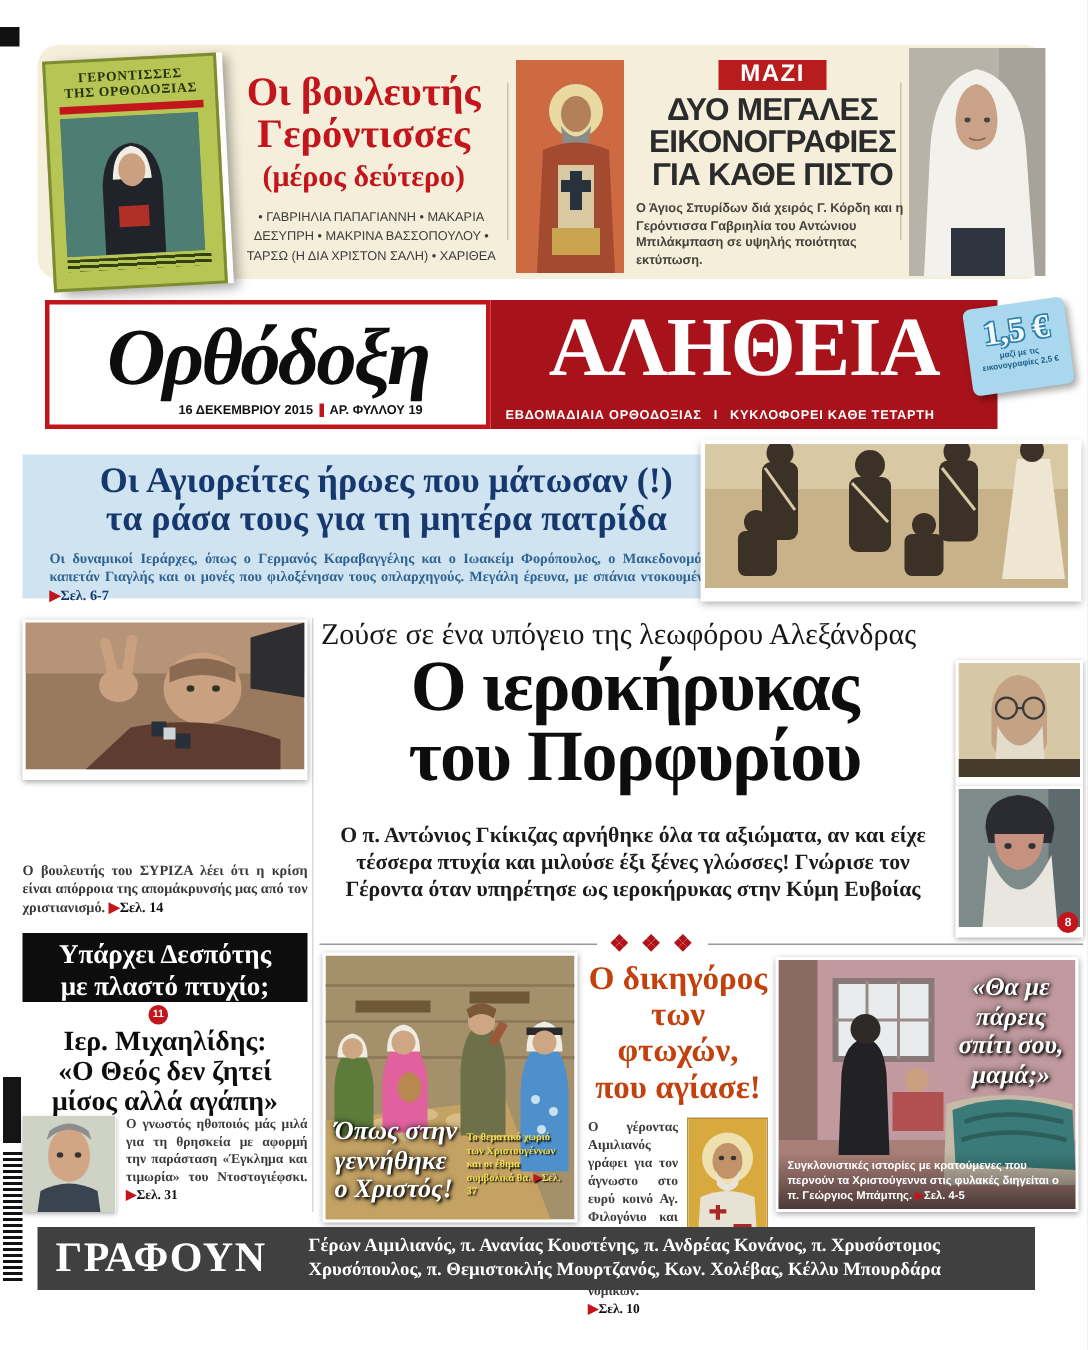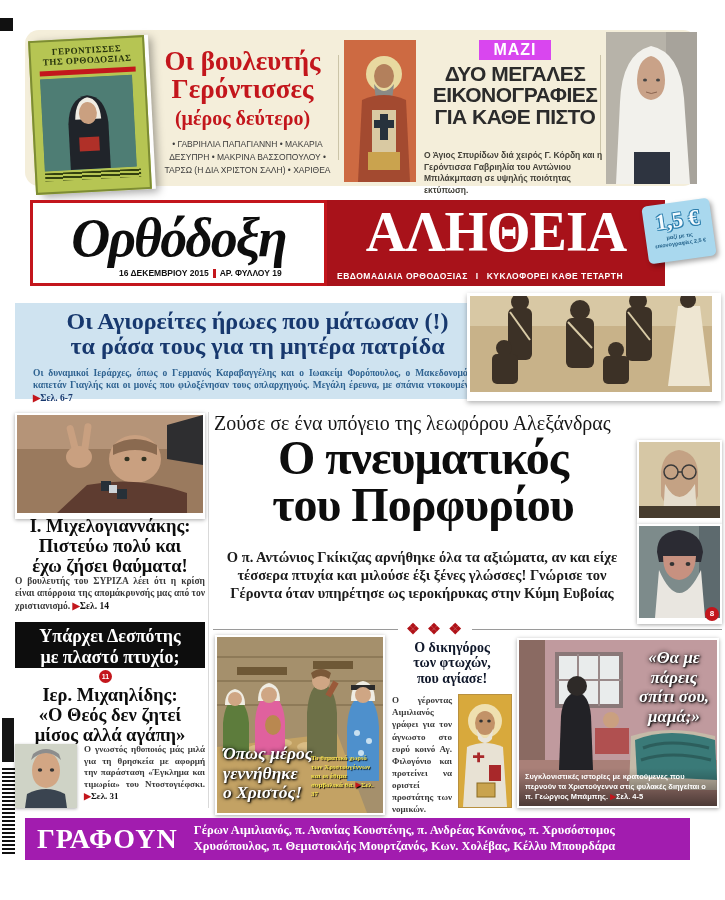--- a/index.html
+++ b/index.html
@@ -18,25 +18,25 @@
   .promo{left:25px;top:30px;width:672px;height:156px;background:#f4eeda;border-radius:14px;}
   .promo-div{width:1px;background:#cbc4a8;}
   .book{left:32px;top:38px;width:112px;height:150px;background:#b6c553;border:2px solid #7d8c33;
         transform:rotate(-3deg);box-shadow:4px 0 0 #fdfdfd,7px 3px 8px rgba(0,0,0,.35);}
   .book-title{margin-top:6px;text-align:center;font-weight:bold;font-size:9px;line-height:1.1;
               color:#26320c;letter-spacing:.5px;}
   .book-rule{height:5px;margin:3px 8px;background:#c3161c;}
   .promo-title{color:#c3161c;font-weight:bold;font-size:27px;line-height:1.02;text-align:center;}
   .promo-sub{color:#c3161c;font-weight:bold;font-size:20px;text-align:center;margin-top:4px;}
   .promo-names{color:#3c3c3c;font-weight:normal;font-size:8.5px;line-height:1.5;text-align:center;margin-top:8px;margin-left:10px;}
-  .mazi{display:inline-block;background:#d946ef;color:#fff;font-weight:bold;font-size:16px;
+  .mazi{display:inline-block;background:#b91c1c;color:#fff;font-weight:bold;font-size:16px;
         padding:1px 14px;letter-spacing:1px;}
   .offer-title{color:#2b2b2b;font-weight:bold;font-size:21px;line-height:1.02;text-align:center;
                letter-spacing:-.5px;margin-top:3px;}
-  .offer-cap{color:#44423a;font-weight:bold;font-size:8.5px;line-height:1.35;text-align:left;margin-top:23px;}
+  .offer-cap{color:#44423a;font-weight:bold;font-size:8.5px;line-height:1.35;text-align:left;margin-top:6px;}
 
   
   .mast-white{left:30px;top:200px;width:297px;height:86px;background:#fff;border:3px solid #c3161c;box-sizing:border-box;}
   .script-title{font-style:italic;font-weight:bold;font-size:54px;line-height:70px;text-align:center;
                 color:#0d0d0d;letter-spacing:-2px;}
   .dateline{position:absolute;left:86px;bottom:5px;font-size:8.5px;font-weight:bold;color:#111;
             display:flex;align-items:center;gap:4px;}
   .red-sep{width:3px;height:9px;background:#c3161c;}
   .mast-red{left:327px;top:200px;width:338px;height:86px;background:#a8121a;}
   .caps-title{color:#fff;font-weight:bold;font-size:56px;line-height:64px;text-align:center;letter-spacing:-1px;}
@@ -82,32 +82,32 @@
                 color:#fff;font-size:7px;font-weight:bold;text-align:center;line-height:13px;
                 font-family:"Liberation Sans",sans-serif;}
   .pref{font-weight:bold;color:#111;white-space:nowrap;}
   .arrow{color:#c3161c;}
 
   
   .nat-overlay{position:absolute;left:6px;bottom:10px;color:#fff;font-weight:bold;font-style:italic;
                font-size:17.5px;line-height:1.12;text-shadow:1px 1px 2px #000,0 0 4px #000;}
   .nat-cap{position:absolute;right:4px;bottom:14px;width:68px;color:#f2e04e;font-weight:bold;
            font-size:7px;line-height:1.3;text-shadow:1px 1px 1px #000;}
-  .law-hl{font-weight:bold;font-size:14px;line-height:1.1;text-align:center;color:#0f172a;}
+  .law-hl{font-weight:bold;font-size:22px;line-height:1.1;text-align:center;color:#c2410c;}
   .law-body{font-weight:bold;font-size:9px;line-height:1.35;color:#3a3a3a;text-align:justify;}
   .prison-overlay{position:absolute;right:8px;top:8px;color:#fff;font-weight:bold;font-style:italic;
                   font-size:17px;line-height:1.15;text-align:center;text-shadow:1px 1px 2px #000,0 0 5px #000;}
   .prison-cap{position:absolute;left:0;bottom:0;width:100%;box-sizing:border-box;padding:4px 6px;
               color:#fff;font-weight:bold;font-size:7.5px;line-height:1.35;
               background:linear-gradient(180deg,rgba(0,0,0,0),rgba(0,0,0,.55));
               font-family:"Liberation Sans",sans-serif;}
 
   
-  .footer{left:25px;top:818px;width:665px;height:42px;background:#a21caf;display:flex;
-          align-items:center;gap:16px;padding:0 12px;box-sizing:border-box;}
+  .footer{left:25px;top:818px;width:665px;height:42px;background:#404040;display:flex;
+          align-items:center;gap:28px;padding:0 12px;box-sizing:border-box;}
   .footer-label{color:#fff;font-weight:bold;font-size:28px;letter-spacing:1px;white-space:nowrap;}
   .footer-names{color:#fff;font-weight:bold;font-size:12.5px;line-height:1.25;}
 </style>
 </head>
 <body>
 
 <div class="page">
 
   <div class="abs spine-mark"></div>
   <div class="abs spine-box"></div>
@@ -226,21 +226,21 @@
           <line x1="40" y1="16" x2="60" y2="44"></line>
             <line x1="98" y1="26" x2="122" y2="52"></line>
             <line x1="158" y1="16" x2="180" y2="44"></line>
         </g>
       </svg>
     </div>
   </div>
 
   <div class="abs kicker">Ζούσε σε ένα υπόγειο της λεωφόρου Αλεξάνδρας</div>
   <div class="abs lead-hl">
-    <span>Ο πνευματικός</span><br>
+    <span>Ο ιεροκήρυκας</span><br>
     <span>του Πορφυρίου</span>
   </div>
   <div class="abs lead-deck">Ο π. Αντώνιος Γκίκιζας αρνήθηκε όλα τα αξιώματα, αν και είχε τέσσερα πτυχία και μιλούσε έξι ξένες γλώσσες! Γνώρισε τον Γέροντα όταν υπηρέτησε ως ιεροκήρυκας στην Κύμη Ευβοίας</div>
 
   <div class="abs photo-frame" style="left:637px;top:440px;">
     <svg width="81" height="76">
       <rect width="81" height="76" fill="#d6c7a5"></rect>
       <path d="M40 8 Q24 10 22 30 L22 54 Q30 70 40 72 Q52 70 59 54 L59 30 Q57 10 40 8Z" fill="#c4a284"></path>
       <circle cx="32" cy="30" r="7" fill="none" stroke="#3a3a3a" stroke-width="1.5"></circle>
       <circle cx="50" cy="30" r="7" fill="none" stroke="#3a3a3a" stroke-width="1.5"></circle>
@@ -287,25 +287,20 @@
         <ellipse cx="62" cy="42" rx="13" ry="11" fill="#c9a080"></ellipse>
       </g>
       <g fill="#273038">
         <rect x="84" y="66" width="10" height="10"></rect>
           <rect x="100" y="74" width="10" height="10"></rect>
         <rect x="92" y="70" width="8" height="8" fill="#cfd4d8"></rect>
       </g>
     </svg>
   </div>
 
-  <div class="abs lc-hl" style="left:15px;top:517px;width:190px;">
-    <span>Ι. Μιχελογιαννάκης:</span><br>
-    <span>Πιστεύω πολύ και</span><br>
-    <span>έχω ζήσει θαύματα!</span>
-  </div>
   <div class="abs lc-body" style="left:15px;top:575px;width:190px;">
     <span>Ο βουλευτής του ΣΥΡΙΖΑ λέει ότι η κρίση είναι απόρροια της απομάκρυνσής μας από τον χριστιανισμό.</span>
     <span class="arrow">▶</span><span class="pref">Σελ. 14</span>
   </div>
 
   <div class="abs black-box">
     <span>Υπάρχει Δεσπότης</span><br>
     <span>με πλαστό πτυχίο;</span>
   </div>
   <div class="abs circle-badge">11</div>
@@ -371,21 +366,21 @@
           <rect x="134" y="48" width="24" height="5" fill="#2a2a2a"></rect>
           <circle cx="146" cy="58" r="8" fill="#cfa684"></circle>
           <g fill="#c8e0f0">
               <circle cx="140" cy="96" r="3"></circle>
               <circle cx="152" cy="104" r="3"></circle>
               <circle cx="144" cy="116" r="3"></circle>
             </g>
         </g>
       </svg>
       <div class="nat-overlay">
-        <span>Όπως μέρος</span><br>
+        <span>Όπως στην</span><br>
         <span>γεννήθηκε</span><br>
         <span>ο Χριστός!</span>
       </div>
       <div class="nat-cap">
         <span>Το θεματικό χωριό των Χριστουγέννων και οι έθιμα συμβολικά θα.</span>
         <span class="arrow">▶</span><span>Σελ. 37</span>
       </div>
     </div>
   </div>
 

